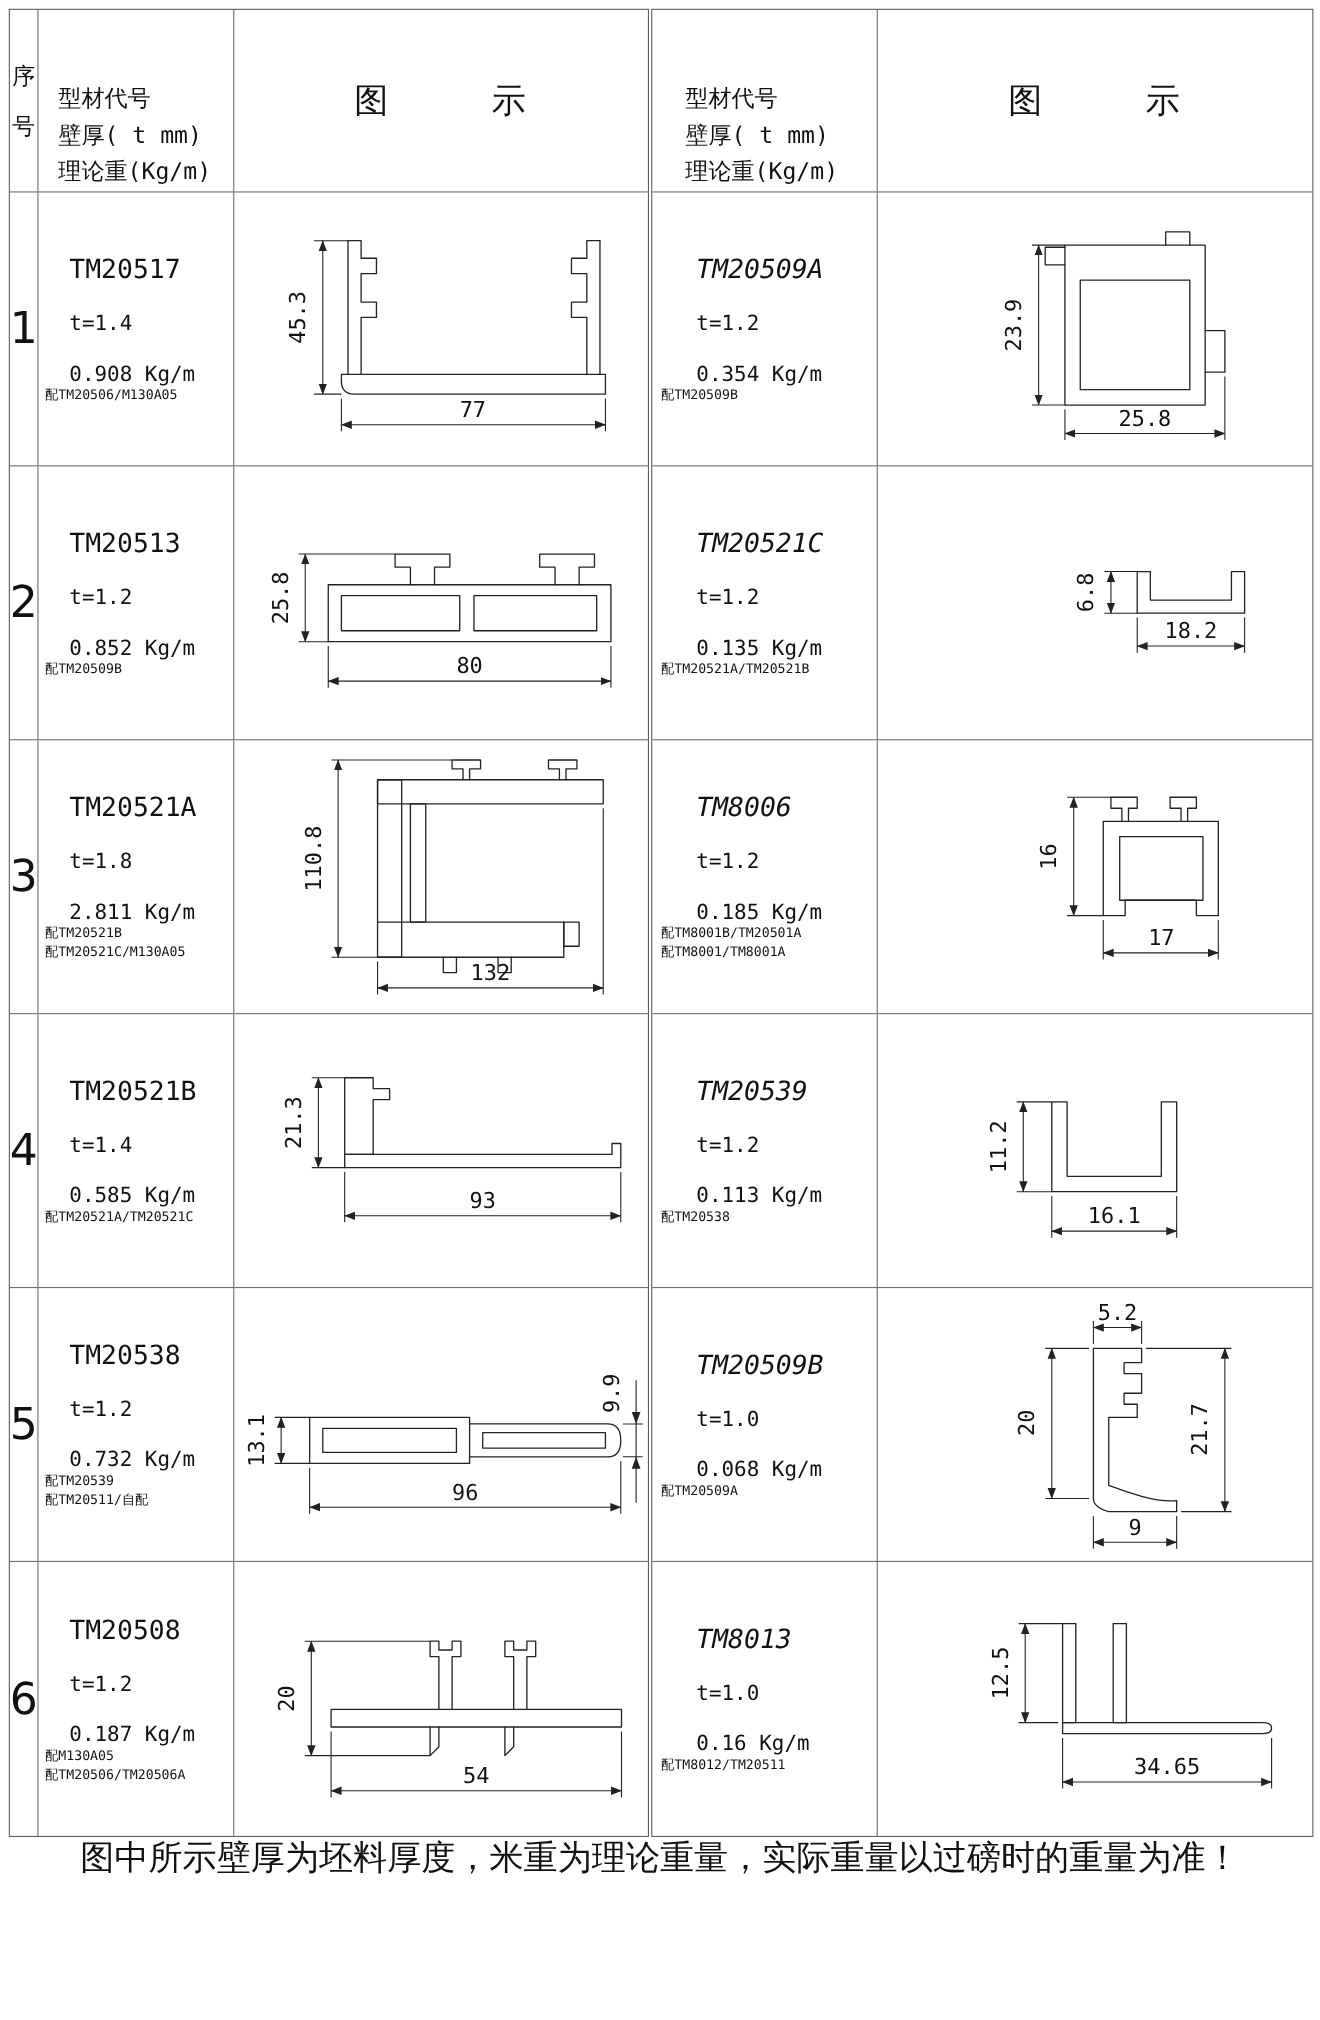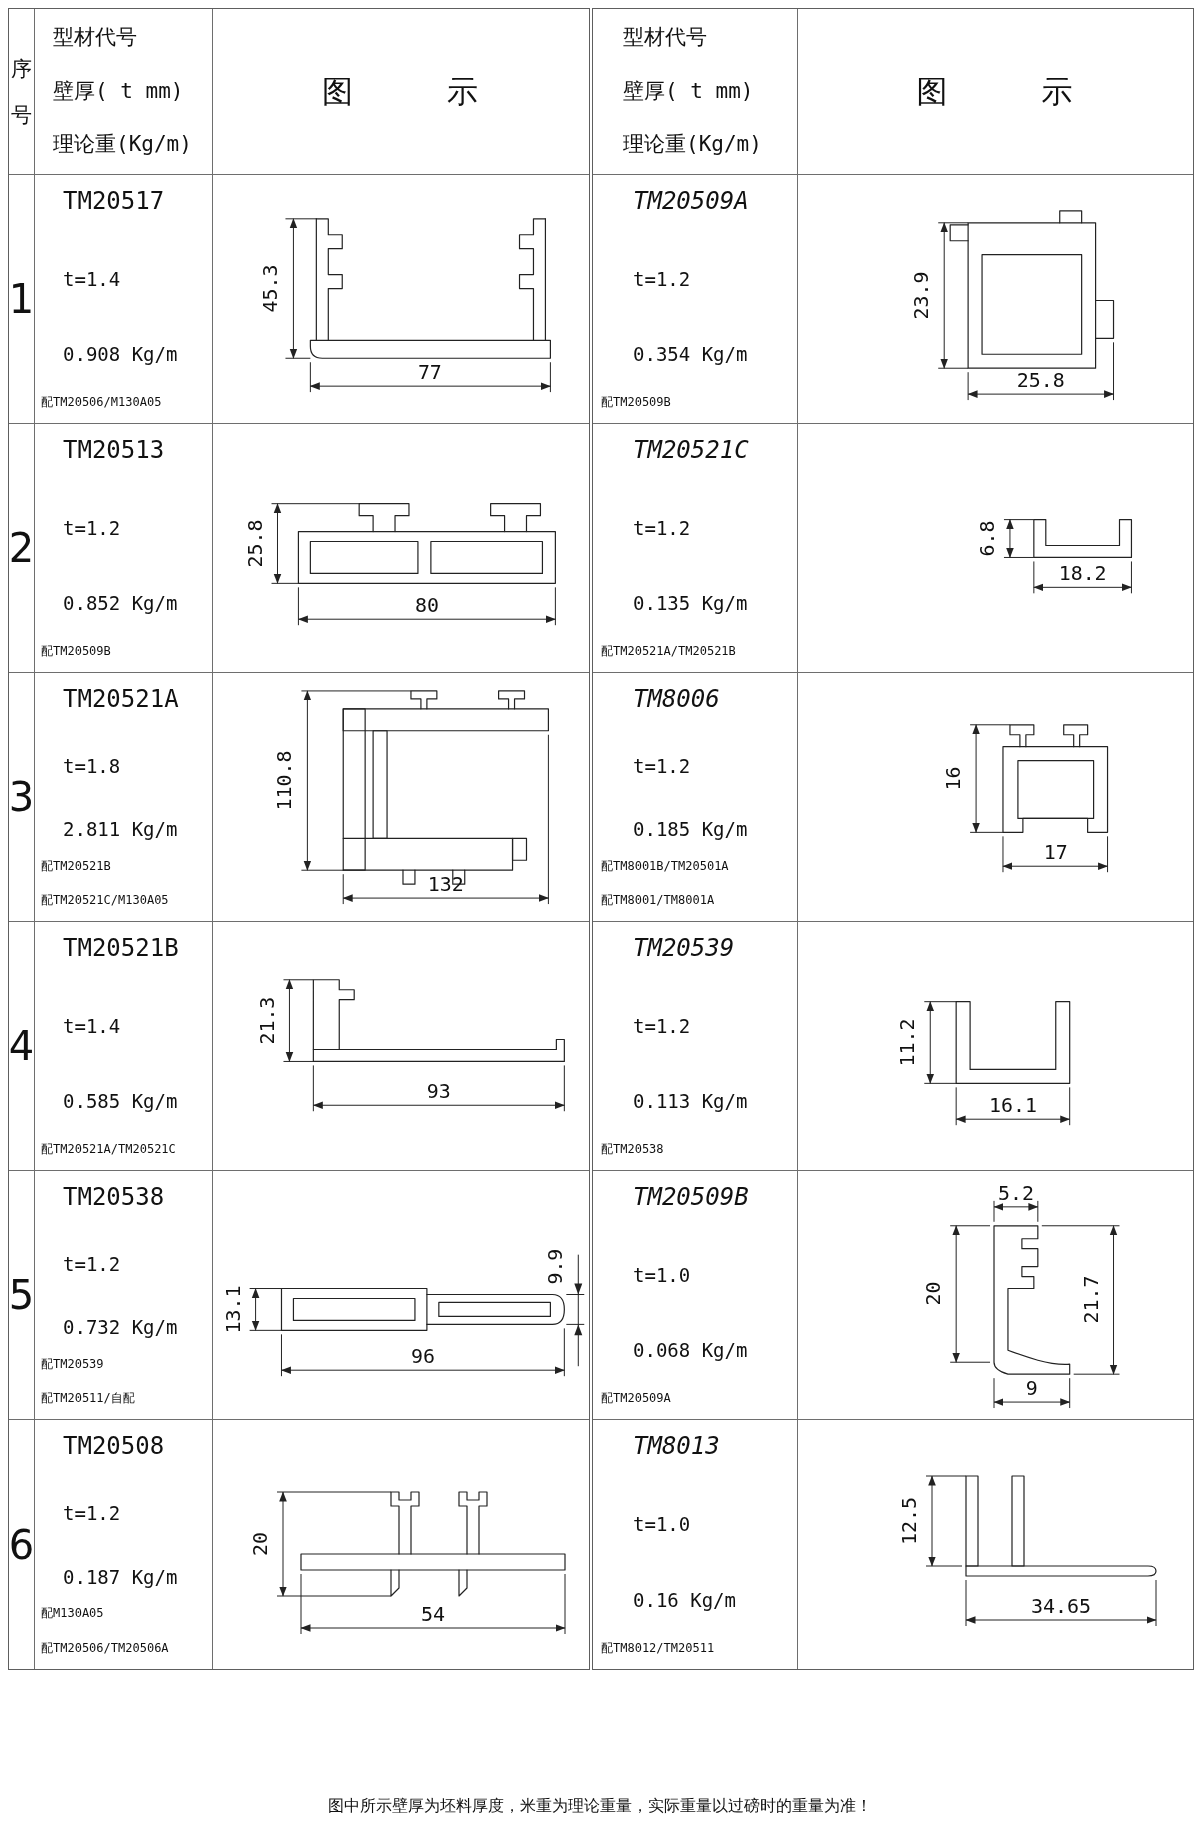--- a/index.html
+++ b/index.html
@@ -5,38 +5,38 @@
   html,body{margin:0;padding:0;background:#fff;}
   .page{position:relative;width:1200px;height:1836px;background:#fff;overflow:hidden;
         font-family:"DejaVu Sans Mono","DejaVu Sans","Liberation Sans",sans-serif;color:#111;}
   .tbl{position:absolute;top:8px;display:grid;border:1px solid #5e5e5e;background:#fff;}
   .tbl-left{left:8px;grid-template-columns:26px 178px 376px;grid-template-rows:166px repeat(6,249px);}
   .tbl-right{left:592px;grid-template-columns:205px 395px;grid-template-rows:166px repeat(6,249px);}
   .c{border-right:1px solid #6e6e6e;border-bottom:1px solid #6e6e6e;box-sizing:border-box;overflow:visible;}
   .c.noR{border-right:none;}
   .c.noB{border-bottom:none;}
   .idx-h{display:flex;flex-direction:column;align-items:center;justify-content:center;gap:18px;font-size:21px;}
-  .info-h{display:flex;flex-direction:column;justify-content:center;padding-left:18px;font-size:21px;line-height:1.6;white-space:nowrap;gap:20px;}
+  .info-h{display:flex;flex-direction:column;justify-content:flex-end;padding-left:18px;font-size:21px;line-height:1.6;white-space:nowrap;}
   .tbl-right .info-h{padding-left:30px;}
   .diag-h{display:flex;align-items:center;justify-content:center;gap:92px;font-size:31px;letter-spacing:2px;}
   .idx{display:flex;align-items:center;justify-content:center;font-size:40px;font-family:"DejaVu Sans","Liberation Sans",sans-serif;}
-  .info{display:flex;flex-direction:column;justify-content:space-between;padding:12px 0;white-space:nowrap;}
+  .info{display:flex;flex-direction:column;justify-content:center;padding:12px 0;white-space:nowrap;}
   .info .code{font-size:24px;padding-left:28px;}
   .info .spec{font-size:19px;padding-left:28px;margin-top:24px;}
   .info .match{font-size:12px;padding-left:6px;}
   .tbl-right .info .code{padding-left:40px;font-style:italic;}
   .tbl-right .info .spec{padding-left:40px;}
   .tbl-right .info .match{padding-left:8px;}
   .diag{position:relative;}
   .diag svg{display:block;width:100%;height:100%;}
   .p{fill:none;stroke:#222;stroke-width:1.2;stroke-linejoin:round;stroke-linecap:round;}
   .dim,.ext{stroke:#222;stroke-width:1;fill:none;}
   text.dl{font-family:"DejaVu Sans Mono","DejaVu Sans",monospace;font-size:20px;fill:#111;}
   .arrowpoly{fill:#222;stroke:none;}
-  .note{position:absolute;top:1796px;left:0;width:100%;text-align:center;font-size:16px;
+  .note{position:absolute;top:1668px;left:0;width:100%;text-align:center;font-size:31px;
         font-family:"DejaVu Sans","Liberation Sans",sans-serif;color:#111;}
 </style>
 </head>
 <body>
 
 <div class="page">
 
   <svg width="0" height="0" style="position:absolute">
     <defs>
       <marker id="ar" viewBox="0 0 10 10" refX="9.5" refY="5" markerWidth="10" markerHeight="10" orient="auto-start-reverse">

